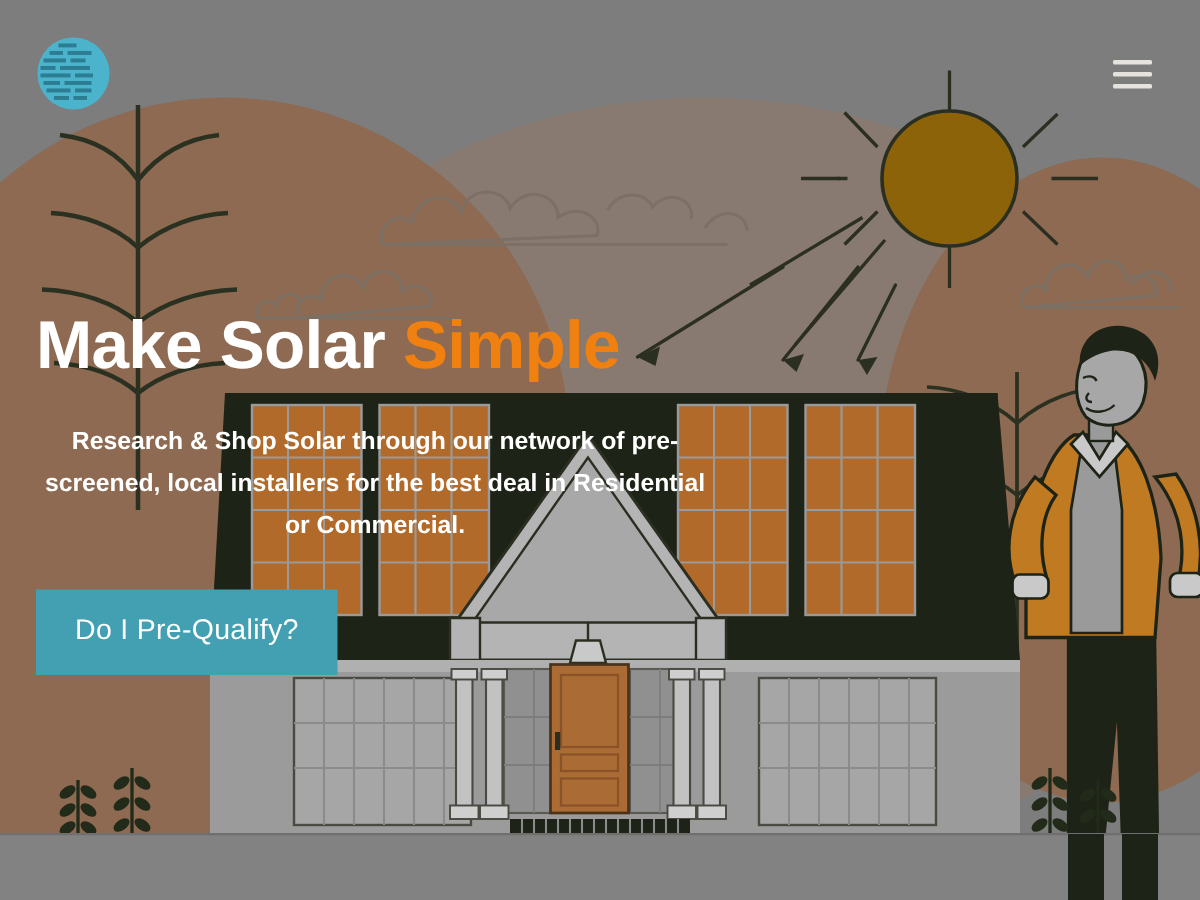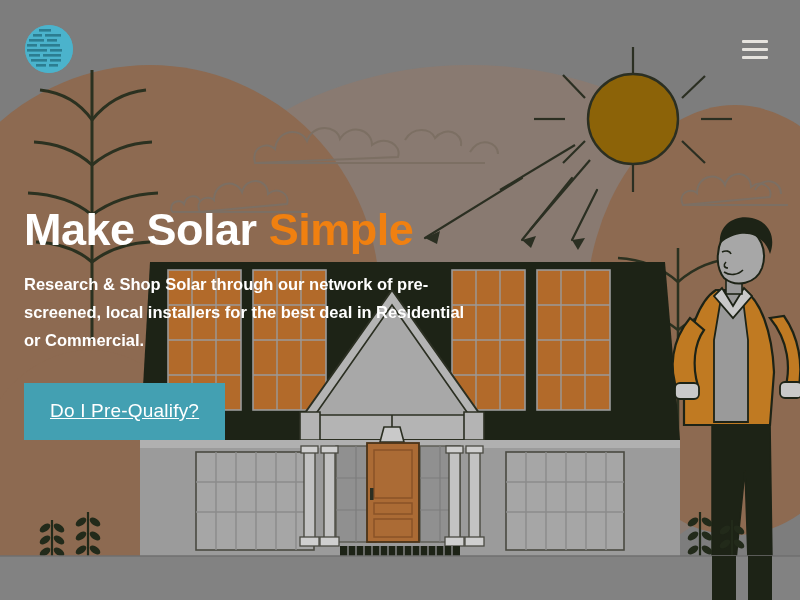--- a/index.html
+++ b/index.html
@@ -27,40 +27,39 @@
     position:absolute; right:28px; top:36px; width:30px; height:26px;
     display:flex; flex-direction:column; justify-content:center; gap:5px;
     cursor:pointer; background:transparent; border:0;
   }
   .menu-btn span { display:block; height:3px; width:26px; background:#e6e3de; border-radius:1px; }
 
   .hero { position:absolute; left:24px; top:206px; width:500px; }
 
   .hero h1 {
     font-size:45px; line-height:1.06; font-weight:bold; color:#ffffff;
-    letter-spacing:-0.5px; margin-bottom:16px;
+    letter-spacing:-0.5px; margin-bottom:26px;
   }
   .hero h1 .accent { color:#f08010; }
 
   .hero p.body {
     font-size:16.5px; line-height:1.72; font-weight:bold; color:#ffffff;
-    width:452px; margin-bottom:28px;
+    width:452px; margin-bottom:28px;text-align:center;
   }
 
   .hero p.prompt {
     font-size:16.5px; line-height:1.62; font-weight:bold; color:#f08010;
     width:470px; margin-bottom:26px;
   }
 
   .cta {
     display:inline-block; background:#43a0b2; color:#ffffff;
     font-size:19px; font-weight:400; letter-spacing:0.2px;
     padding:17px 26px 18px 26px; border:0; cursor:pointer;
     font-family:"Liberation Sans", sans-serif;
-    text-decoration:underline;
   }
 </style>
 </head>
 <body>
 
 <div id="stage">
 
   <div id="art">
   <svg viewBox="0 0 800 600" xmlns="http://www.w3.org/2000/svg">
     <defs>

